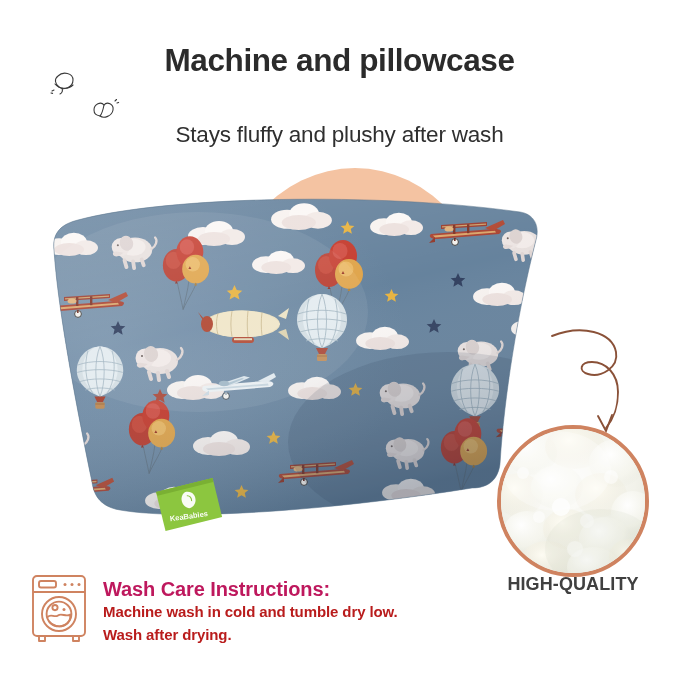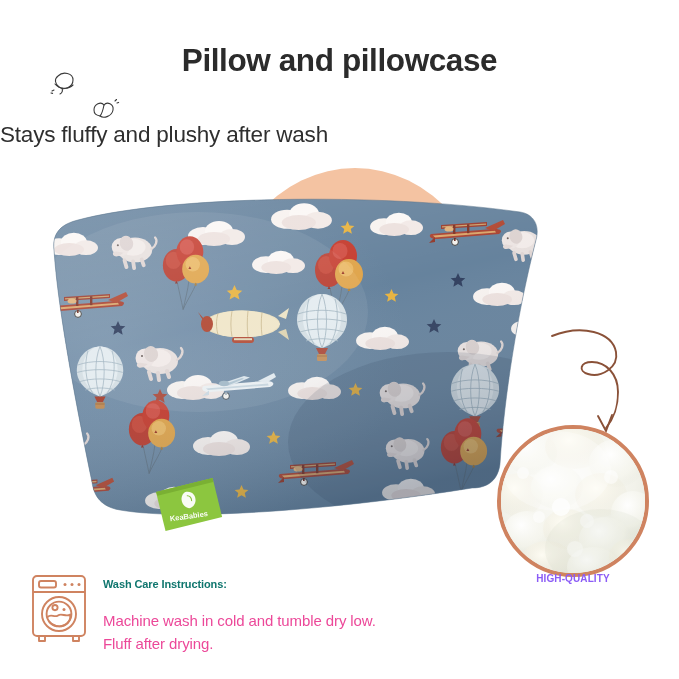--- a/index.html
+++ b/index.html
@@ -15,21 +15,21 @@
   
   .headline {
     position:absolute; left:0; top:40px; width:679px;
     text-align:center;
     font-size:31.5px; font-weight:bold; letter-spacing:-0.4px;
     color:#2b2b2b; line-height:1.28;
   }
   .headline .l2 { display:block; }
   .subhead {
     position:absolute; left:0; top:122px; width:679px;
-    text-align:left;
+    text-align:center;
     font-size:22.5px; font-weight:500; letter-spacing:-0.2px;
     color:#2f2f2f;
   }
 
   
   .doodle { position:absolute; }
 
   
   .peach-circle {
     position:absolute; left:215px; top:168px;
@@ -45,44 +45,44 @@
   .fiber-circle {
     position:absolute; left:497px; top:425px;
     width:152px; height:152px; border-radius:50%;
     border:4px solid #cf8360;
     background:#eef0e9;
     overflow:hidden;
     box-sizing:border-box;
   }
   .fiber-label {
     position:absolute; left:470px; top:572px; width:206px;
-    text-align:center; font-size:10px; font-weight:bold;
-    color:#8b5cf6; line-height:1.42; letter-spacing:0.1px;
+    text-align:center; font-size:18px; font-weight:bold;
+    color:#404040; line-height:1.42; letter-spacing:0.1px;
   }
   .fiber-label span { display:block; }
 
   
   .wash-icon { position:absolute; left:28px; top:572px; width:62px; height:72px; }
   .wash-text { position:absolute; left:103px; top:578px; width:330px; }
   .wash-title {
-    font-size:11px; font-weight:bold; color:#0f766e;
-    letter-spacing:-0.1px; margin-bottom:20px;
+    font-size:20px; font-weight:bold; color:#be185d;
+    letter-spacing:-0.1px; margin-bottom:0;
   }
   .wash-line {
-    font-size:15px; font-weight:400; color:#ec4899;
+    font-size:15px; font-weight:700; color:#b91c1c;
     line-height:1.52; letter-spacing:-0.1px;
   }
 </style>
 </head>
 <body>
 
 <div id="stage">
 
   <div class="headline">
-    <span>Pillow and pillowcase</span>
+    <span>Machine and pillowcase</span>
   </div>
   <div class="subhead">Stays fluffy and plushy after wash</div>
 
   <svg class="doodle" style="left:48px; top:66px;" width="34" height="34" viewBox="0 0 34 34">
     <g fill="none" stroke="#3a3a3a" stroke-width="1.1" stroke-linecap="round">
       <path d="M10 10 C15 5, 25 7, 25 14 C25 21, 16 25, 11 21 C7 18, 6 13, 10 10 Z"></path>
       <path d="M7 18 C11 23, 20 24, 25 19"></path>
       <path d="M14 22 C15 25, 14 27, 12 28"></path>
       <path d="M4 25 l2 -1 M3 27 l1.6 0.4"></path>
     </g>
@@ -391,16 +391,16 @@
       <circle cx="27" cy="35.6" r="2.6"></circle>
       <circle cx="36" cy="37.6" r="1.5" fill="#cf8360" stroke="none"></circle>
       <path d="M11 64 L11 69 L17 69 L17 64"></path>
       <path d="M45 64 L45 69 L51 69 L51 64"></path>
     </g>
   </svg>
 
   <div class="wash-text">
     <div class="wash-title">Wash Care Instructions:</div>
     <div class="wash-line">Machine wash in cold and tumble dry low.</div>
-    <div class="wash-line">Fluff after drying.</div>
+    <div class="wash-line">Wash after drying.</div>
   </div>
 
 </div>
 
 </body></html>

